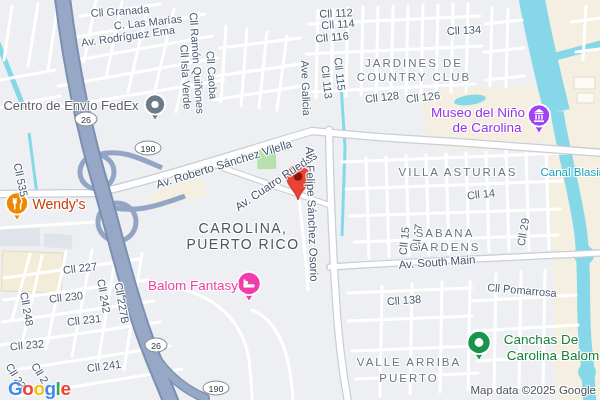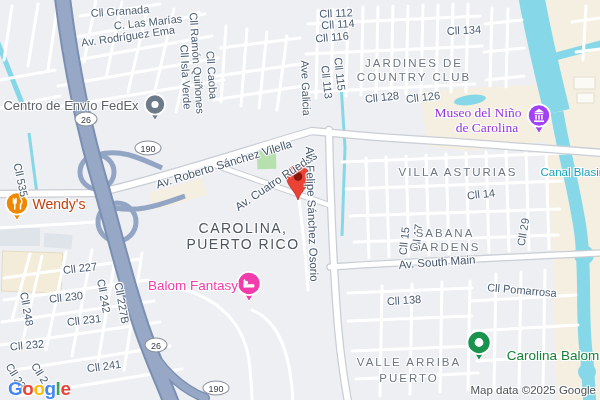--- a/index.html
+++ b/index.html
@@ -9,21 +9,21 @@
   .lbl{position:absolute;white-space:nowrap;transform:translate(-50%,-50%);
        text-shadow:-1px -1px 0 #fff,1px -1px 0 #fff,-1px 1px 0 #fff,1px 1px 0 #fff,0 0 3px #fff;}
   .street{font-size:11px;color:#4b5c72;}
   .street-lg{font-size:11.5px;color:#46566d;}
   .area{font-size:11.5px;letter-spacing:2px;color:#6e7680;text-align:center;}
   .locality{font-size:14px;letter-spacing:1.5px;color:#4f5660;text-align:center;}
   .poi{font-size:13px;}
   .poi-gray{color:#5f6368;}
   .poi-orange{color:#c2410c;font-size:14px;}
   .poi-pink{color:#f23cab;font-size:13.5px;}
-  .poi-purple{color:#9334e6;font-size:13.5px;text-align:left;line-height:15px;font-family:Liberation Serif, serif;}
+  .poi-purple{color:#9334e6;font-size:13.5px;text-align:left;line-height:15px;}
   .poi-green{color:#188038;font-size:13.5px;text-align:left;line-height:16px;}
   .water-lbl{font-size:11.5px;color:#17a2b8;}
   .badge{position:absolute;transform:translate(-50%,-50%);background:#fff;
          border:1.5px solid #8a9099;border-radius:50%;color:#3c4043;
          font-size:9px;font-weight:normal;width:23px;height:15px;line-height:14px;
          text-align:center;box-sizing:border-box;}
   .badge.wide{width:27px;}
   #glogo{position:absolute;left:8px;top:378px;font-size:19px;font-weight:bold;
          letter-spacing:-0.5px;text-shadow:0 0 3px #fff,0 0 3px #fff;}
   #attrib{position:absolute;right:4px;top:384px;font-size:11.5px;color:#4e5257;
@@ -201,20 +201,21 @@
 <div class="lbl locality" style="left:243px;top:244px">PUERTO RICO</div>
 <div class="lbl area" style="left:409px;top:362px">VALLE ARRIBA</div>
 <div class="lbl area" style="left:409px;top:378px">PUERTO</div>
 <div class="lbl water-lbl" style="left:576px;top:172px">Canal Blasina</div>
 
 <div class="lbl poi poi-gray" style="left:71px;top:105px">Centro de Envío FedEx</div>
 <div class="lbl poi poi-orange" style="left:59px;top:204px">Wendy's</div>
 <div class="lbl poi poi-pink" style="left:193px;top:285px">Balom Fantasy</div>
 <div class="lbl poi poi-purple" style="left:478px;top:112px">Museo del Niño</div>
 <div class="lbl poi poi-purple" style="left:487px;top:127px">de Carolina</div>
+<div class="lbl poi poi-green" style="left:541px;top:340px">Canchas De</div>
 <div class="lbl poi poi-green" style="left:553px;top:356px">Carolina Balom</div>
 
 <div class="badge" style="left:86px;top:119px">26</div>
 <div class="badge wide" style="left:148px;top:148px">190</div>
 <div class="badge" style="left:156px;top:345px">26</div>
 <div class="badge wide" style="left:216px;top:388px">190</div>
 
 <div id="glogo">
   <span style="color:#4285F4">G</span><span style="color:#EA4335">o</span><span style="color:#FBBC05">o</span><span style="color:#4285F4">g</span><span style="color:#34A853">l</span><span style="color:#EA4335">e</span>
 </div>

